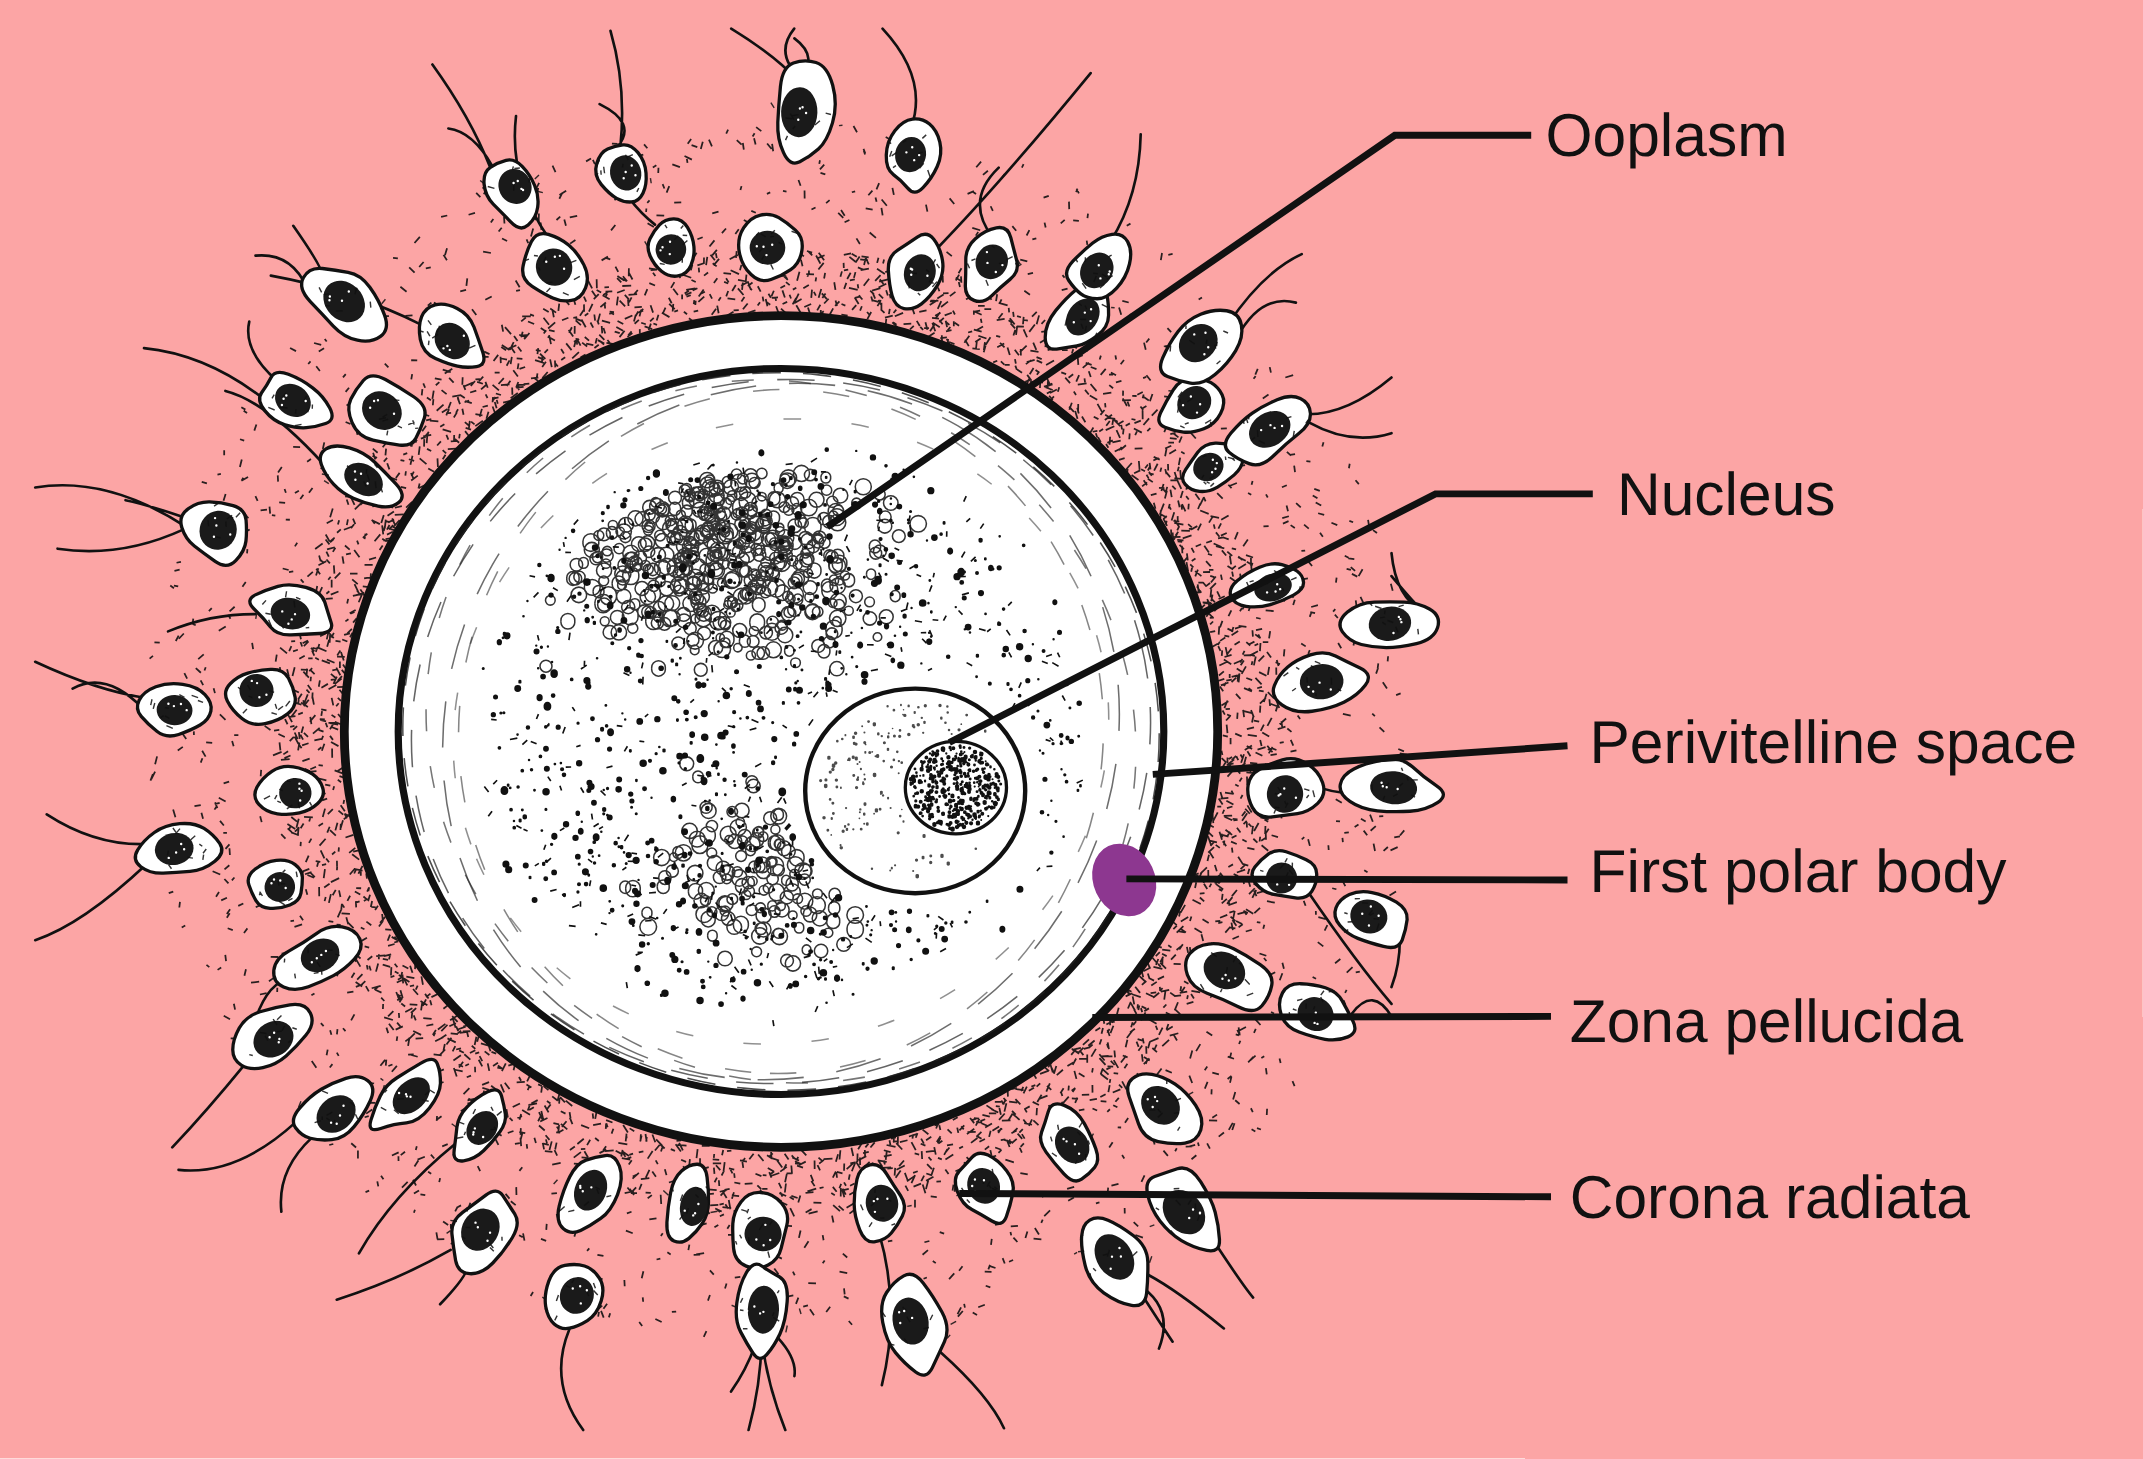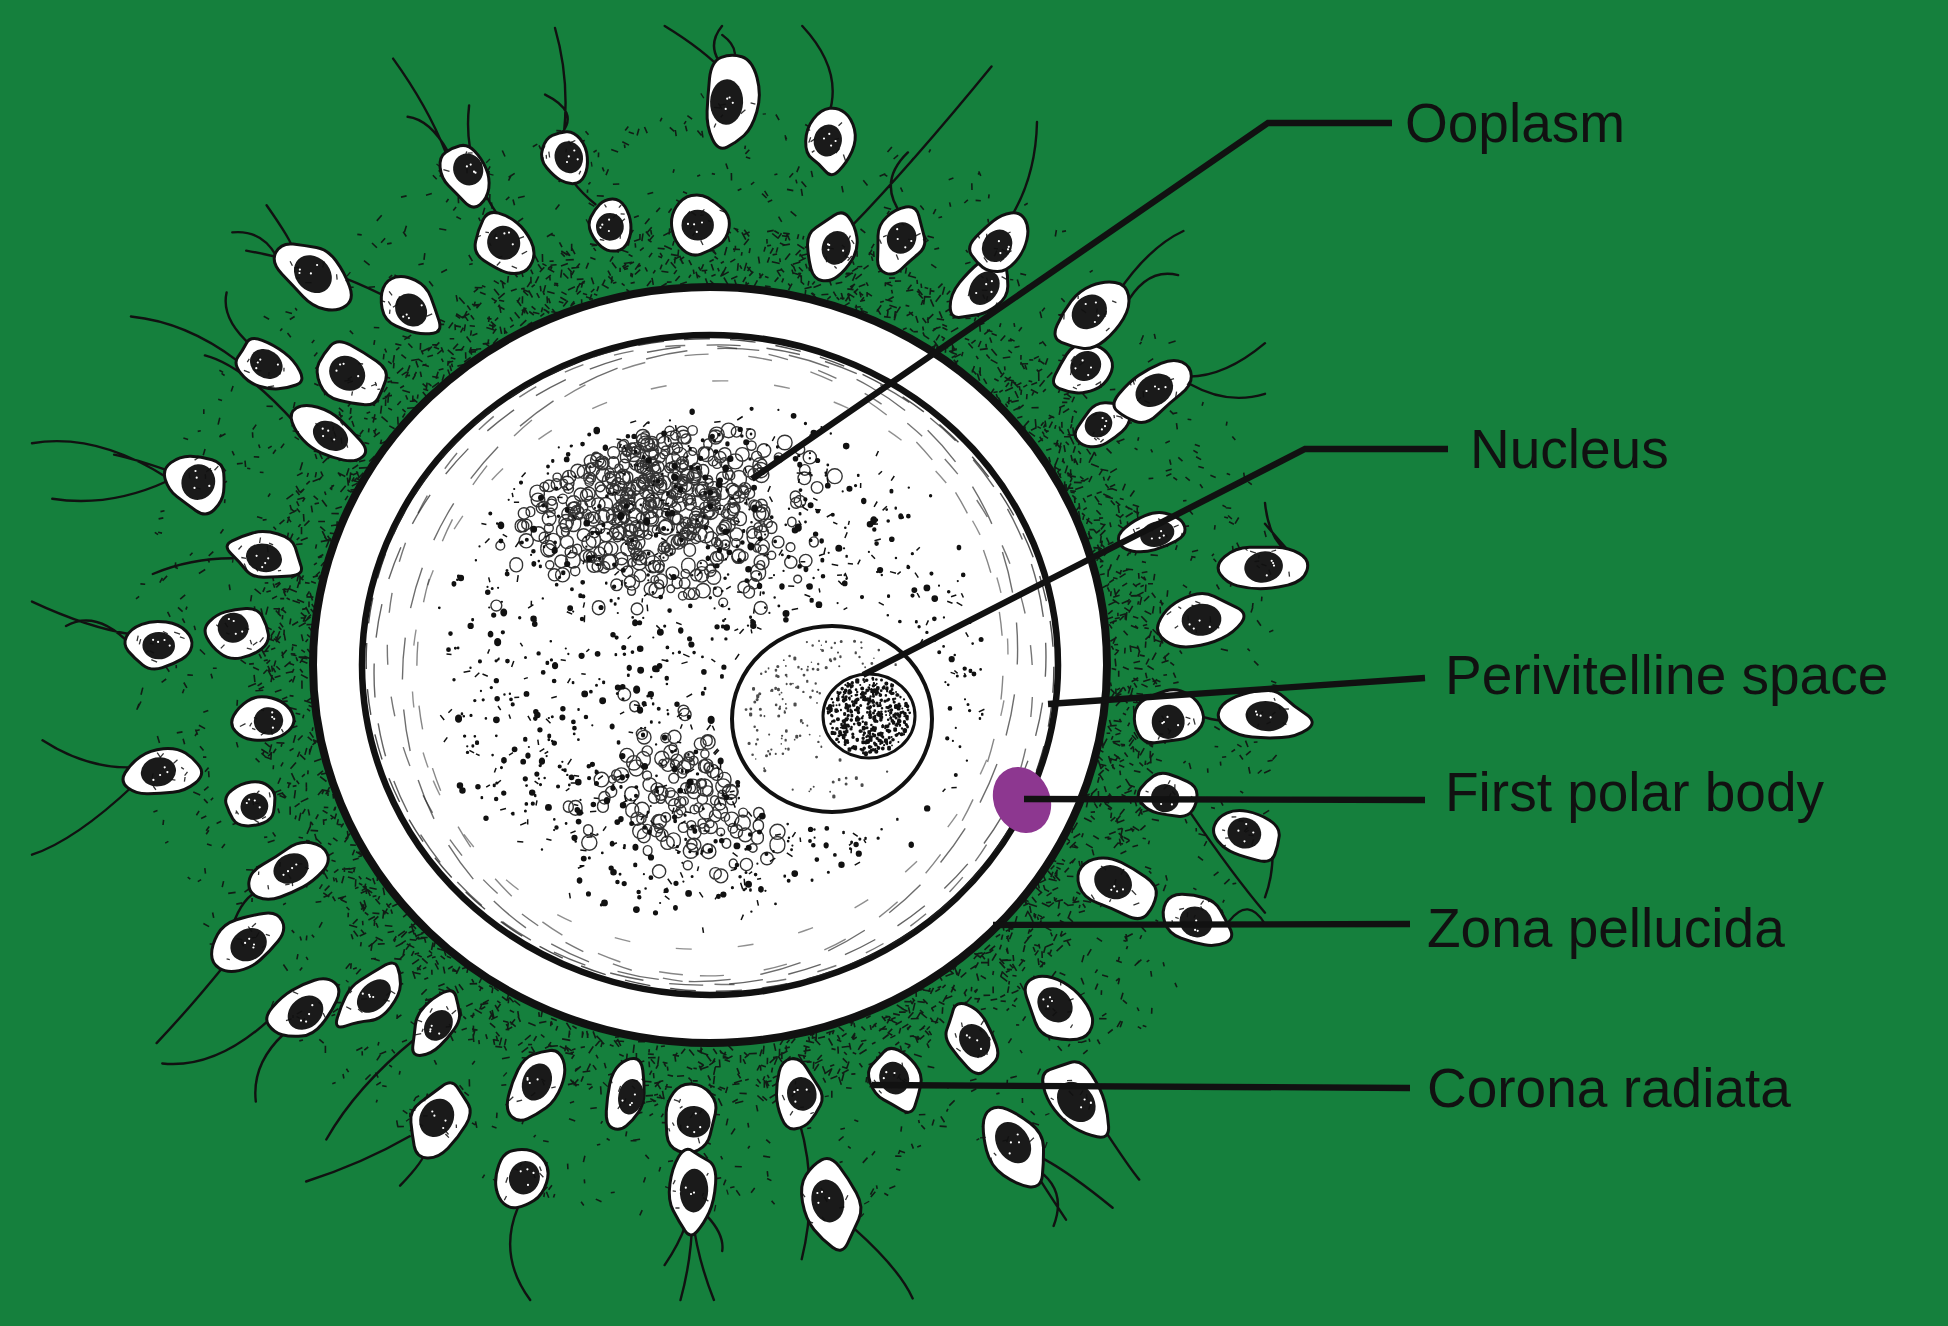--- a/index.html
+++ b/index.html
@@ -1,16 +1,16 @@
 <!DOCTYPE html>
 <html><head>
 <meta charset="utf-8">
 <style>
   html,body{margin:0;padding:0;background:#ffffff;}
-  .canvas{width:1948px;height:1326px;background:#15803d;position:relative;overflow:hidden;}
+  .canvas{width:1948px;height:1326px;background:#fca5a5;position:relative;overflow:hidden;}
   svg{display:block;}
   .lbl{
     font-family:"Liberation Sans", sans-serif;
     font-size:55px;
     fill:#111111;
     dominant-baseline:central;
   }
 </style>
 </head>
 <body>

